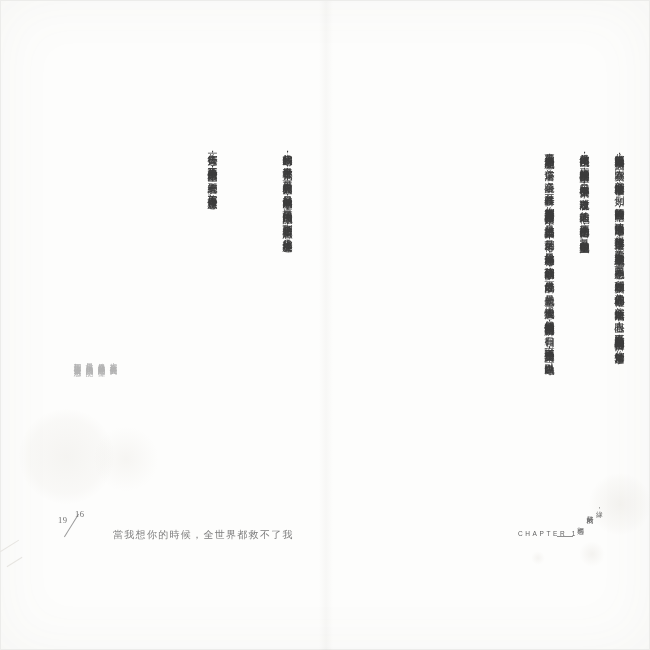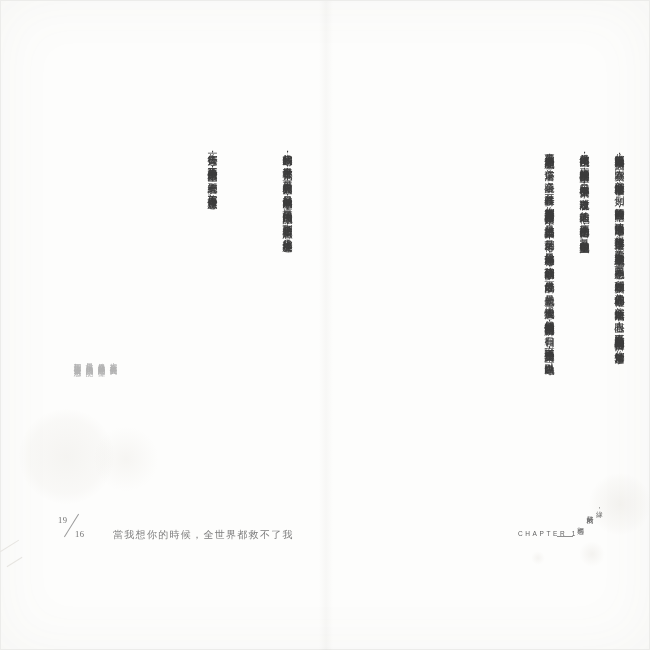--- a/index.html
+++ b/index.html
@@ -29,21 +29,21 @@
   
   .pull-quote{
     position:absolute; left:70px; top:356px; height:120px;
     writing-mode:vertical-rl; -webkit-writing-mode:vertical-rl;
     white-space:pre-line;
     font-size:7.5px; line-height:12px; letter-spacing:0.6px;
     color:#b3b3b3;
   }
   
   .pagenum-top{ position:absolute; left:57px; top:514px; font-size:8.5px; color:#6f6f6f; letter-spacing:0.5px; }
-  .pagenum-bottom{ position:absolute; left:74px; top:528px; font-size:8.5px; color:#6f6f6f; letter-spacing:0.5px; }
+  .pagenum-bottom{ position:absolute; left:74px; top:508px; font-size:8.5px; color:#6f6f6f; letter-spacing:0.5px; }
   .pagenum-slash{ position:absolute; left:70px; top:511px; width:1px; height:27px; background:#9a9a9a; transform:rotate(32deg); }
   .running-title{
     position:absolute; left:112px; top:527px;
     font-size:10px; letter-spacing:1.3px; color:#7d7d7d;
   }
   
   .chapter-label{
     position:absolute; left:517px; top:529px;
     font-family:"Liberation Sans","DejaVu Sans",sans-serif;
     font-size:6.5px; letter-spacing:2.6px; color:#5d5d5d;

